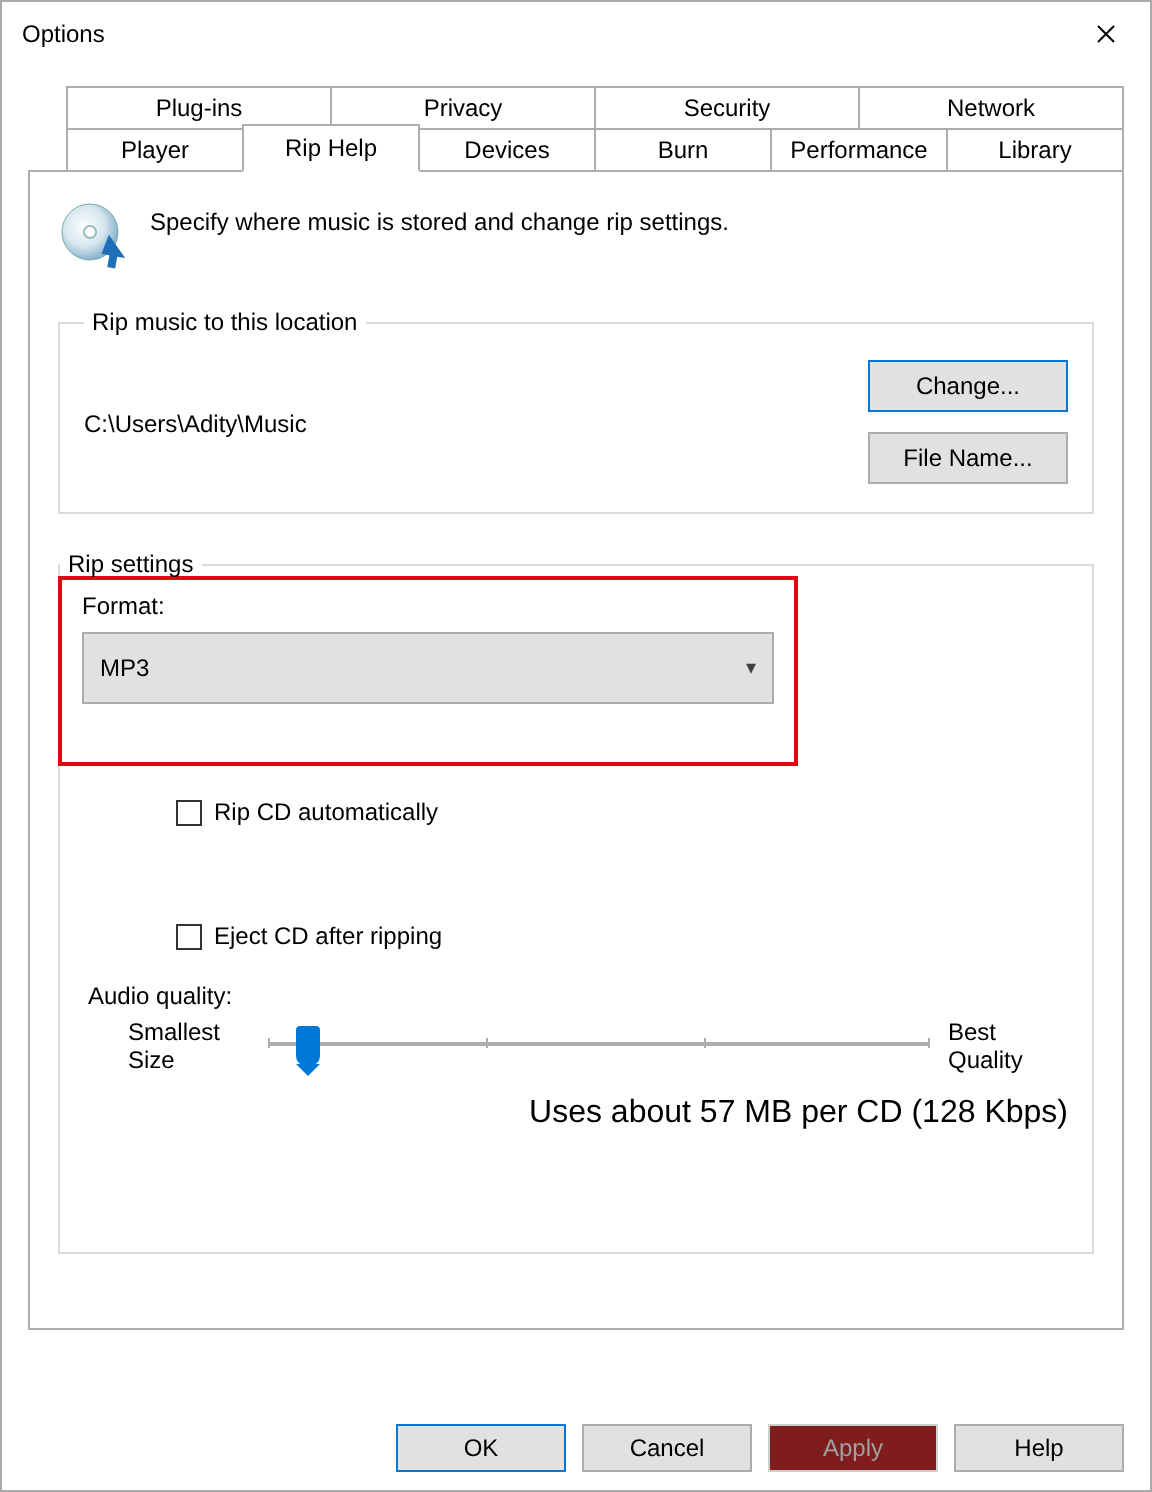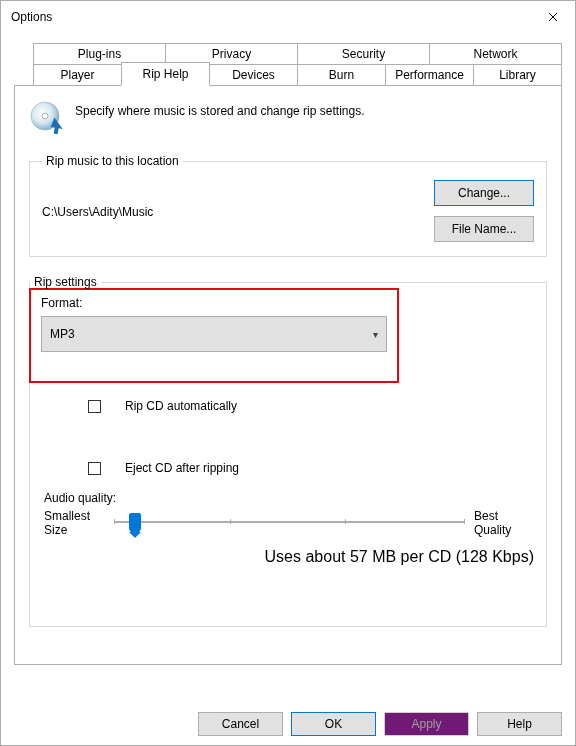--- a/index.html
+++ b/index.html
@@ -92,21 +92,21 @@
     background:#e1e1e1;
     font-family:inherit;
     font-size:12px;
     padding:0 12px;
     text-align:center;
     display:inline-flex;
     align-items:center;
     justify-content:center;
   }
   .btn.highlight { border:1.5px solid #0078d7; }
-  .btn.disabled { color:#a0a0a0; background:#701a75; border-color:#cfcfcf; }
+  .btn.disabled { color:#a0a0a0; background:#7f1d1d; border-color:#cfcfcf; }
 
   .right-stack { display:flex; flex-direction:column; gap:10px; align-items:flex-end; }
 
   .format-highlight {
     border:2.5px solid #e30613;
     padding:6px 10px 29px 10px;
     width:370px;
     margin-top:0;
   }
   .format-label { margin-bottom:6px; display:block; }
@@ -117,37 +117,38 @@
     background:#e1e1e1;
     display:flex;
     align-items:center;
     justify-content:space-between;
     padding:0 8px;
     font-size:12px;
   }
   .combo .chev { font-size:10px; color:#404040; }
 
   .check {
-    display:flex; align-items:center; gap:24px;
+    display:flex; align-items:center; gap:6px;
     margin-top:16px;
     padding-left:44px;
   }
   .check .box {
     width:13px; height:13px;
     border:1px solid #333;
     background:#fff;
     flex-shrink:0;
   }
 
   .aq-label { margin-top:16px; }
   .slider-wrap {
     display:flex;
     align-items:flex-start;
     gap:10px;
     margin-top:4px;
+    margin-left:20px;
   }
   .slider-end { width:60px; font-size:12px; line-height:1.2; }
   .slider-end.right { text-align:left; }
   .track-wrap { flex:1; padding-top:6px; position:relative; }
   .track {
     position:relative;
     height:2px;
     background:#adadad;
     margin:6px 0 8px 0;
   }
@@ -287,17 +288,17 @@
 Quality</div>
         </div>
         <div class="usage">Uses about 57 MB per CD (128 Kbps)</div>
       </div>
     </fieldset>
 
   </div>
 </div>
 
 <div class="footer">
+  <button class="btn highlight">OK</button>
   <button class="btn">Cancel</button>
-  <button class="btn highlight">OK</button>
   <button class="btn disabled">Apply</button>
   <button class="btn">Help</button>
 </div>
 
 </body></html>

